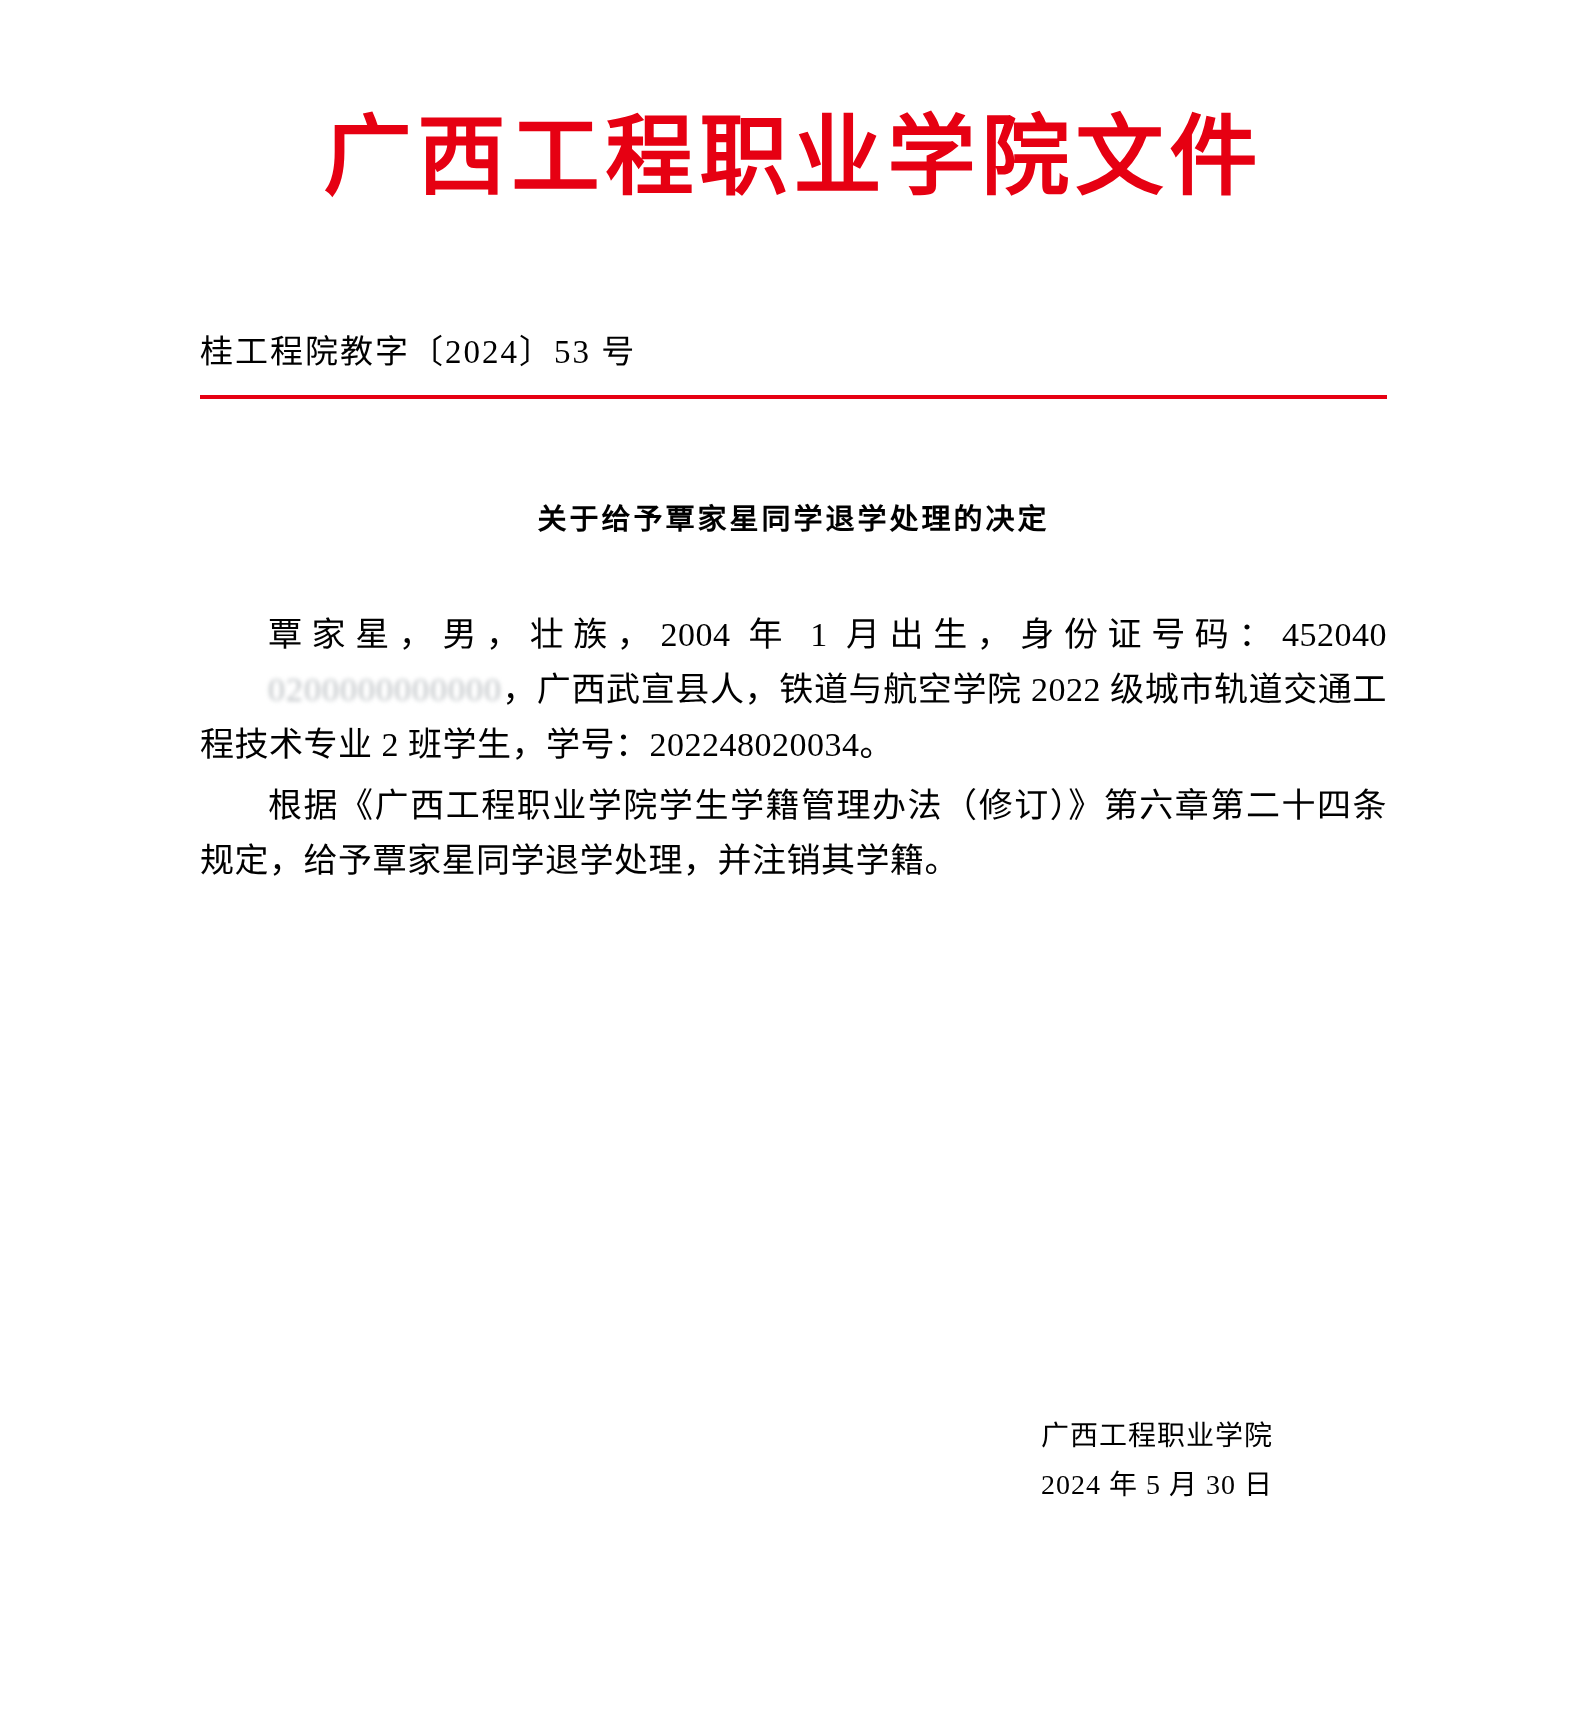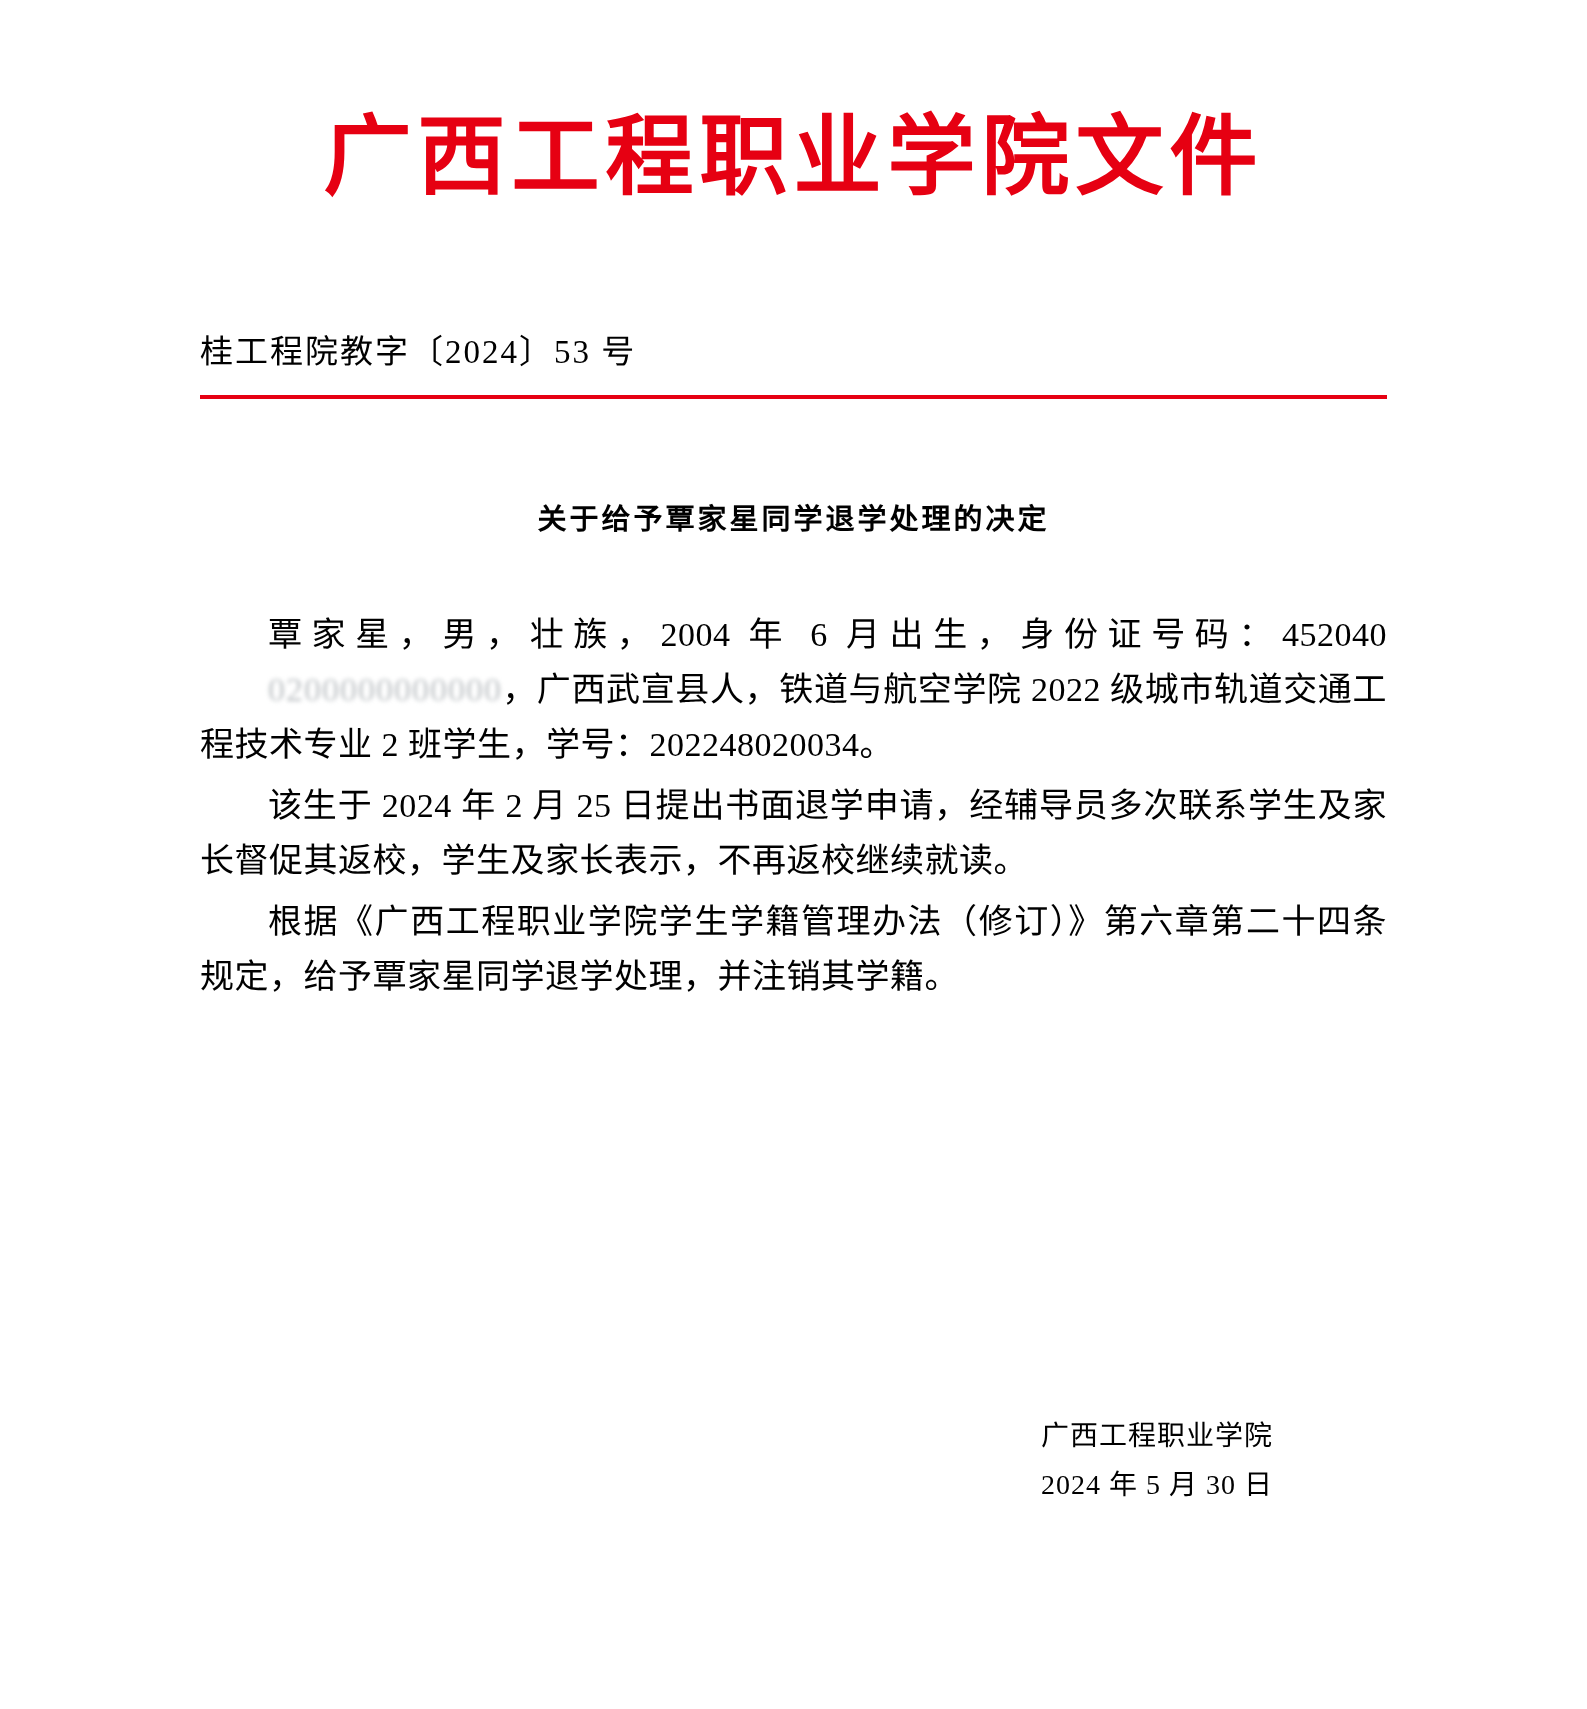--- a/index.html
+++ b/index.html
@@ -107,22 +107,21 @@
 
   <div class="masthead">广西工程职业学院文件</div>
 
   <div class="doc-number">桂工程院教字〔2024〕53 号</div>
 
   <div class="red-rule"></div>
 
   <div class="doc-title">关于给予覃家星同学退学处理的决定</div>
 
   <div class="body-text">
-    <p><span>覃家星，男，壮族，2004 年 6 月出生，身份证号码：45</span><span>2040</span><span class="redacted">0200000000000</span><span>，广西武宣县人，铁道与航空学院 2022 级城市轨道交通工程技术专业 2 班学生，学号：202248020034。</span></p>
-    <p>该生于 2024 年 2 月 25 日提出书面退学申请，经辅导员多次联系学生及家长督促其返校，学生及家长表示，不再返校继续就读。</p>
+    <p><span>覃家星，男，壮族，2004 年 1 月出生，身份证号码：45</span><span>2040</span><span class="redacted">0200000000000</span><span>，广西武宣县人，铁道与航空学院 2022 级城市轨道交通工程技术专业 2 班学生，学号：202248020034。</span></p>
     <p>根据《广西工程职业学院学生学籍管理办法（修订）》第六章第二十四条规定，给予覃家星同学退学处理，并注销其学籍。</p>
   </div>
 
   <div class="signature">
     <div>广西工程职业学院</div>
     <div>2024 年 5 月 30 日</div>
   </div>
 
 </div>
 

